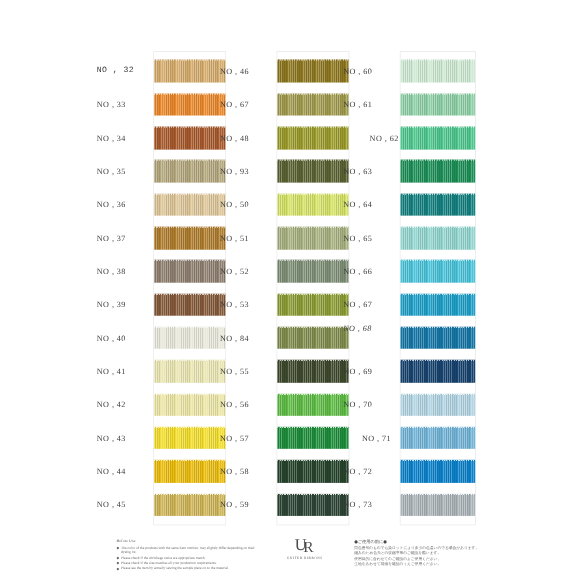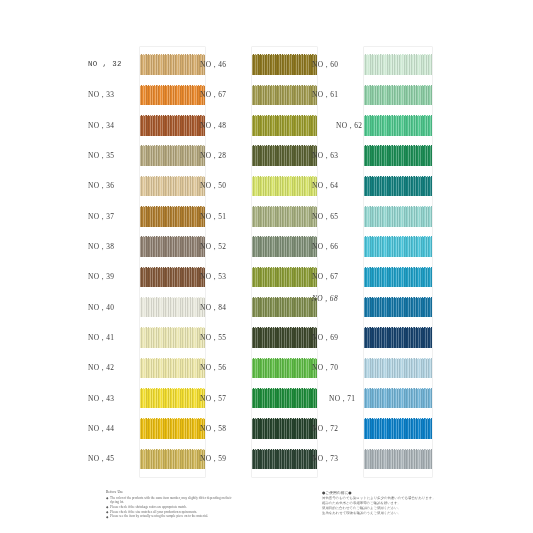--- a/index.html
+++ b/index.html
@@ -217,21 +217,21 @@
           <div class="swatch" style="top: 371.309px; height: 20.5px; background-color: rgb(233, 188, 16);"></div>
           <div class="swatch" style="top: 401.637px; height: 20.5px; background-color: rgb(205, 180, 88);"></div>
         </div>
     </div>
 
     <div class="column col-1">
       <div class="labels">
           <div class="label" style="top: 13.1211px;">NO , 46</div>
           <div class="label" style="top: 43.4493px;">NO , 67</div>
           <div class="label" style="top: 73.7775px;">NO , 48</div>
-          <div class="label" style="top: 104.106px;">NO , 28</div>
+          <div class="label" style="top: 104.106px;">NO , 93</div>
           <div class="label" style="top: 134.434px;">NO , 50</div>
           <div class="label" style="top: 164.762px;">NO , 51</div>
           <div class="label" style="top: 195.09px;">NO , 52</div>
           <div class="label" style="top: 225.418px;">NO , 53</div>
           <div class="label" style="top: 255.747px;">NO , 84</div>
           <div class="label" style="top: 286.075px;">NO , 55</div>
           <div class="label" style="top: 316.403px;">NO , 56</div>
           <div class="label" style="top: 346.731px;">NO , 57</div>
           <div class="label" style="top: 377.059px;">NO , 58</div>
           <div class="label" style="top: 407.387px;">NO , 59</div>
@@ -296,20 +296,24 @@
     <div class="notes-en">
       <div class="head">Before Use</div>
       <div>
           <div class="li"><span class="bullet">◆</span><span>The color of the products with the same item number, may slightly differ depending on their dyeing lot.</span></div>
           <div class="li"><span class="bullet">◆</span><span>Please check if the shrinkage ratios are appropriate match.</span></div>
           <div class="li"><span class="bullet">◆</span><span>Please check if the size matches all your production requirements.</span></div>
           <div class="li"><span class="bullet">◆</span><span>Please see the item by actually sewing the sample piece on to the material.</span></div>
         </div>
     </div>
 
+    <div class="logo">
+      <div class="mark"><span>U</span><span class="r">R</span></div>
+      <div class="name">UNITED RIBBONS</div>
+    </div>
 
     <div class="notes-jp">
       <div class="head">●ご使用の前に●</div>
       <div>
           <div class="li"><span>同色番号のものでも染ロットにより多少の色違いのでる場合があります。</span></div>
           <div class="li"><span>縮みのため色糸との収縮率等のご確認を願います。</span></div>
           <div class="li"><span>使用目的に合わせてのご確認のよご使用ください。</span></div>
           <div class="li"><span>生地をあわせて現物を確認のうえご使用ください。</span></div>
         </div>
     </div>

